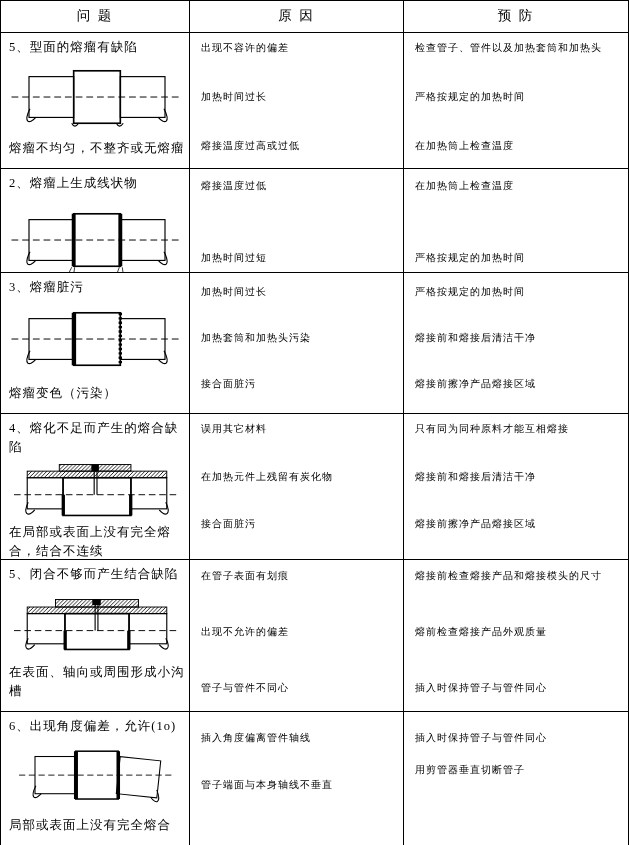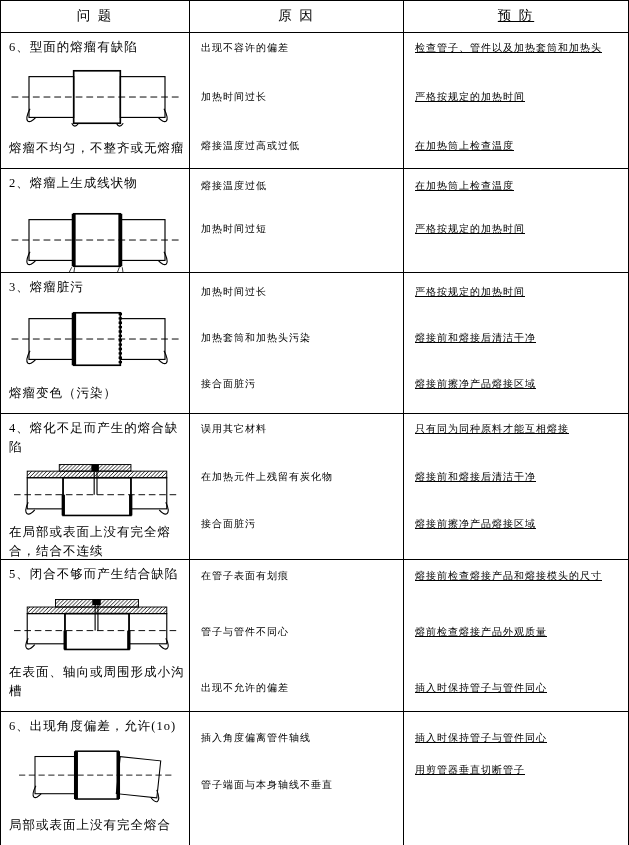--- a/index.html
+++ b/index.html
@@ -11,21 +11,21 @@
   .table{
     box-sizing:border-box;
     width:629px;height:845px;
     border-left:1px solid #000;border-top:1px solid #000;border-right:1px solid #000;
     display:flex;flex-direction:column;
     background:#fff;
   }
   .trow{display:flex;border-bottom:1px solid #000;box-sizing:border-box;}
   .trow:last-child{border-bottom:none;}
   .td{box-sizing:border-box;border-right:1px solid #000;overflow:hidden;}
-  .td:last-child{border-right:none;text-decoration:underline;}
+  .td:last-child{border-right:none;}
   .c1{width:189px;}
   .c2{width:214px;}
   .c3{flex:1;}
   .thead{height:32px;}
   .thead .td{display:flex;align-items:center;justify-content:center;
     font-size:13.5px;letter-spacing:2px;}
   .h1{height:136px;}
   .h2{height:104px;}
   .h3{height:142px;}
   .h4{height:146px;}
@@ -33,21 +33,21 @@
   .h6{height:133px;}
   .problem{display:flex;flex-direction:column;justify-content:space-between;
     padding:5px 4px 10px 8px;font-size:12.5px;letter-spacing:1px;line-height:19px;}
   .problem .diag{align-self:center;flex:0 0 auto;}
   .r2 .problem{justify-content:flex-start;}
   .r2 .problem .diag{margin-top:14px;}
   .items{display:flex;flex-direction:column;font-size:10px;letter-spacing:1px;
     line-height:20px;padding-left:11px;padding-right:6px;}
   .sb{justify-content:space-between;}
   .r1 .items{padding-top:5px;padding-bottom:12px;}
-  .r2 .items{padding-top:7px;gap:23px;}
+  .r2 .items{padding-top:7px;gap:52px;}
   .r3 .items{padding-top:9px;padding-bottom:19px;}
   .r4 .items{padding-top:5px;padding-bottom:25px;}
   .r5 .items{padding-top:6px;padding-bottom:20px;gap:36px;}
   .r6 .items.ca{padding-top:16px;gap:27px;}
   .r6 .items.pr{padding-top:16px;gap:12px;}
   svg{display:block;}
   svg .ln{stroke:#000;fill:none;stroke-width:1.2;}
   svg .bold{stroke:#000;fill:none;stroke-width:1.7;}
   svg .dash{stroke:#000;fill:none;stroke-width:1;stroke-dasharray:7 4;}
   svg .thin{stroke:#000;fill:none;stroke-width:0.8;}
@@ -59,21 +59,21 @@
 <div class="table">
 
   <div class="trow thead">
     <div class="td c1">问 题</div>
     <div class="td c2">原 因</div>
     <div class="td c3">预 防</div>
   </div>
 
   <div class="trow r1 h1">
     <div class="td c1 problem">
-      <div>6、型面的熔瘤有缺陷</div>
+      <div>5、型面的熔瘤有缺陷</div>
       <svg class="diag" width="180" height="68" viewBox="0 0 180 70">
         <rect class="ln" x="20" y="13" width="46" height="42"></rect>
         <rect class="ln" x="114" y="13" width="46" height="42"></rect>
         <rect class="bold" x="66" y="7" width="48" height="54"></rect>
         <path class="ln" d="M21,46 C14,60 20,63 27,55"></path>
         <path class="ln" d="M159,46 C166,60 160,63 153,55"></path>
         <path class="ln" d="M64,61 q3,6 7,0"></path>
         <path class="ln" d="M110,61 q3,6 7,0"></path>
         <line class="dash" x1="2" y1="34" x2="178" y2="34"></line>
       </svg>
@@ -200,22 +200,22 @@
         <rect class="solid" x="54.5" y="42" width="3.5" height="20"></rect>
         <rect class="solid" x="122" y="42" width="3.5" height="20"></rect>
         <path class="ln" d="M17,50 C11,62 17,65 24,57"></path>
         <path class="ln" d="M163,50 C169,62 163,65 156,57"></path>
         <line class="dash" x1="2" y1="42" x2="178" y2="42"></line>
       </svg>
       <div>在表面、轴向或周围形成小沟槽</div>
     </div>
     <div class="td c2 items sb">
       <div>在管子表面有划痕</div>
+      <div>出现不允许的偏差</div>
       <div>管子与管件不同心</div>
-      <div>出现不允许的偏差</div>
     </div>
     <div class="td c3 items sb">
       <div>熔接前检查熔接产品和熔接模头的尺寸</div>
       <div>熔前检查熔接产品外观质量</div>
       <div>插入时保持管子与管件同心</div>
     </div>
   </div>
 
   <div class="trow r6 h6">
     <div class="td c1 problem">

